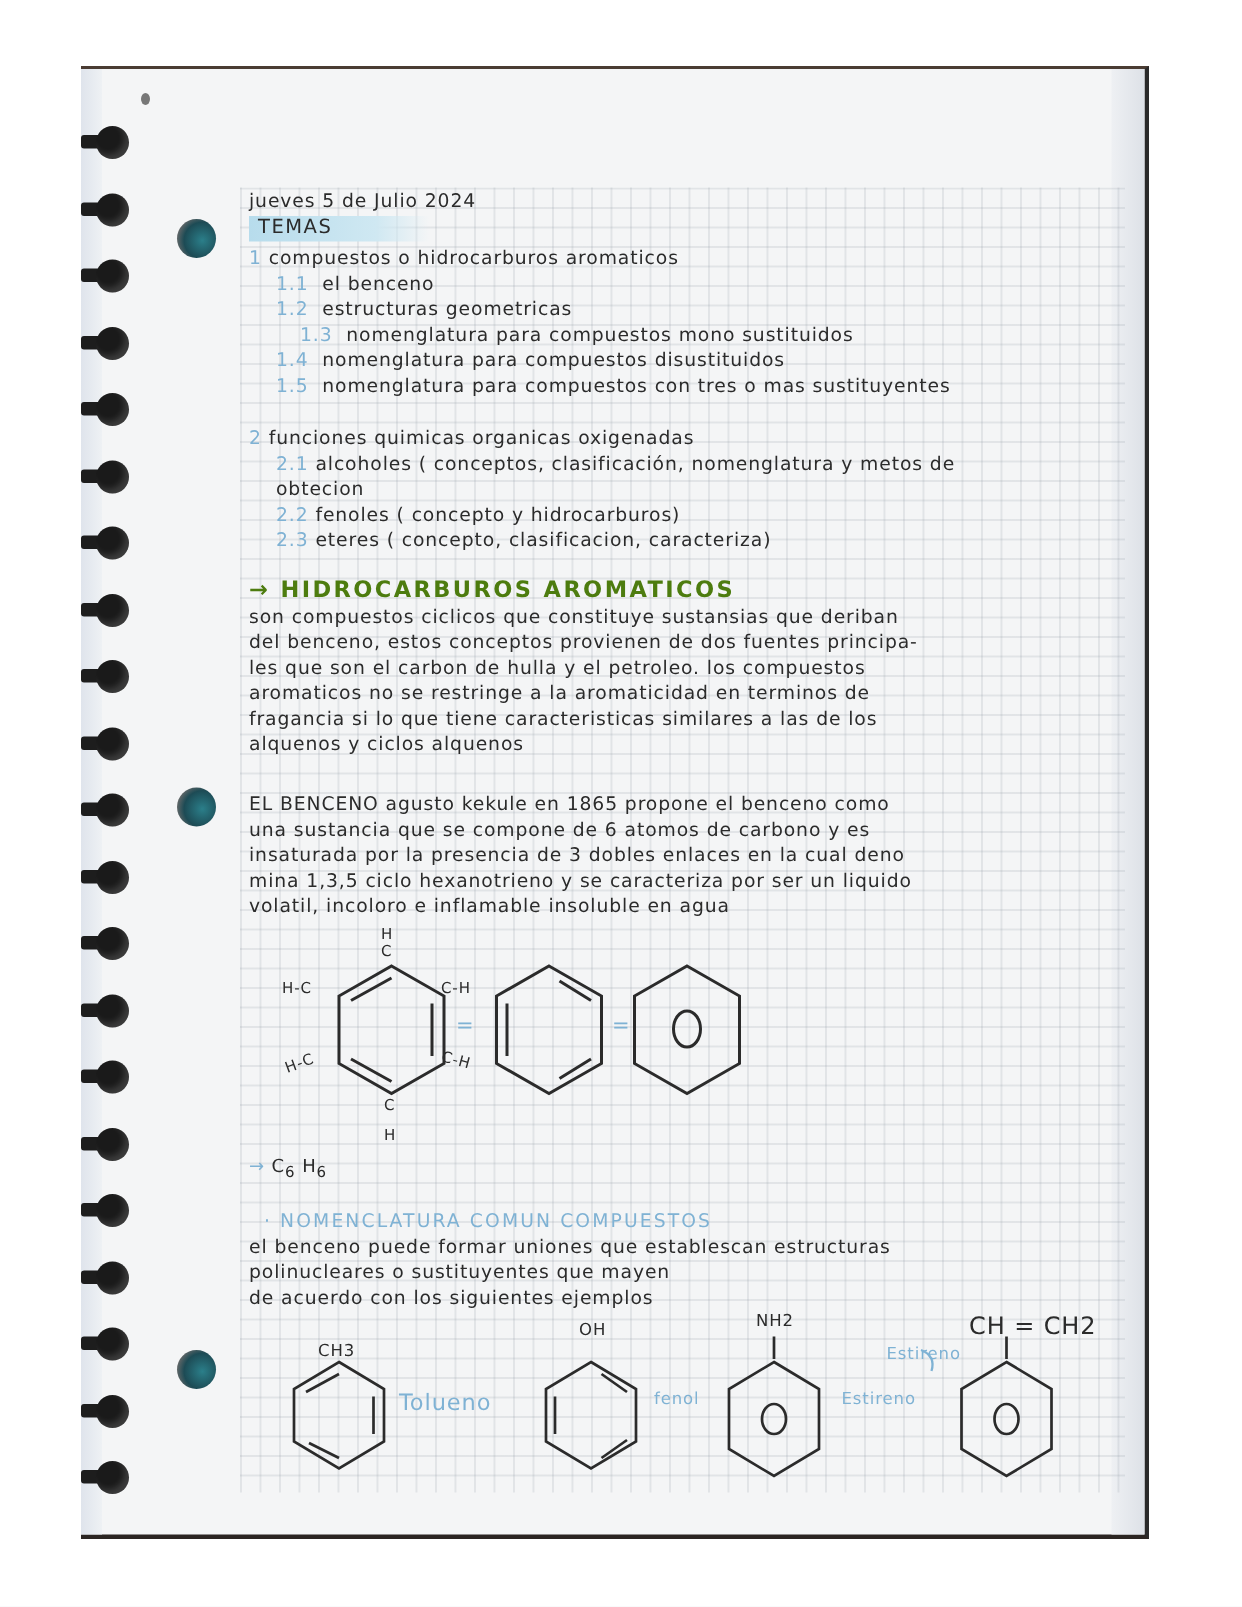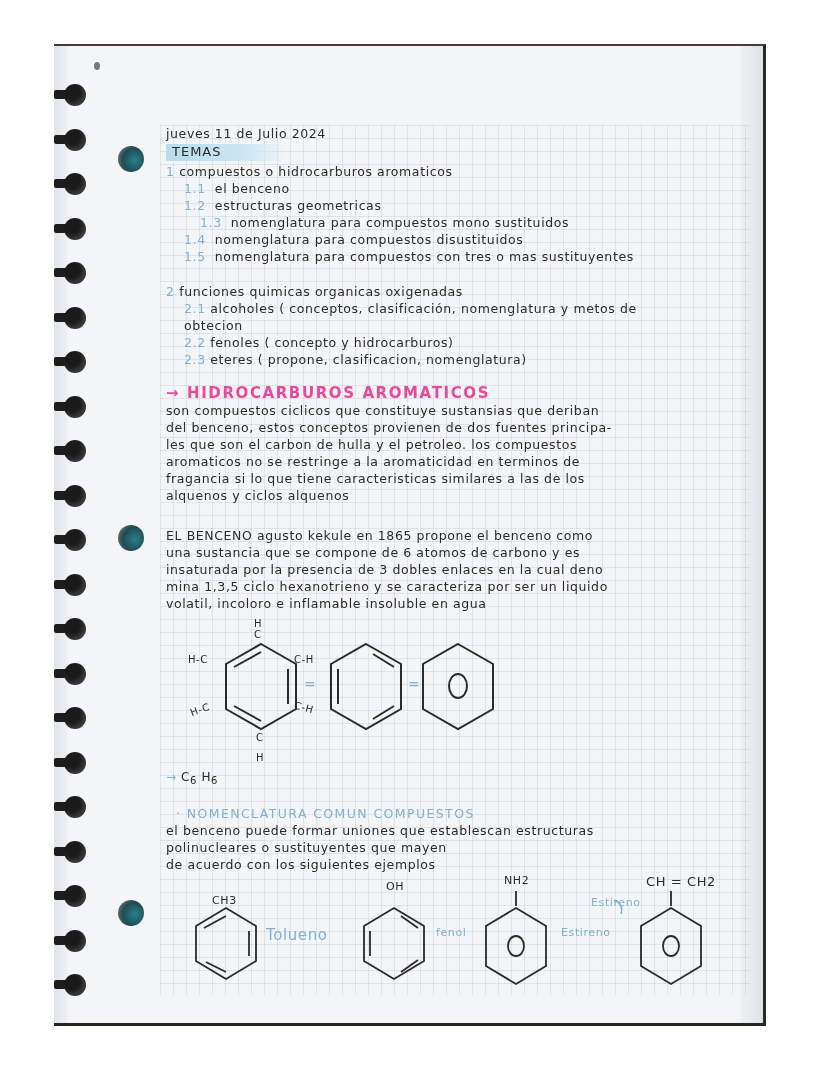--- a/index.html
+++ b/index.html
@@ -25,21 +25,21 @@
         background:radial-gradient(circle at 65% 55%, #2b7f8a 0, #1d4b55 55%, #6a6a6a 80%);}
   .pin{position:absolute;left:94px;top:62px;width:6px;height:8px;border-radius:50%;background:#777;}
   .content{position:absolute;left:166px;top:126px;width:590px;color:#2b2b2b;
         font-family:"DejaVu Sans",sans-serif;font-size:12.5px;letter-spacing:0.6px;}
   .line{position:absolute;white-space:nowrap;}
   .num{color:#7fb2d4;}
   .blue{color:#7fb2d4;}
   .temas{position:absolute;left:0;top:18px;width:120px;height:17px;
         background:linear-gradient(to right,#b7dcec 0%,#cfe8f2 70%,rgba(200,230,242,0) 100%);}
   .temas span{position:absolute;left:6px;top:0;font-size:13px;letter-spacing:1px;}
-  .green-title{color:#ec4899;font-weight:bold;font-size:15px;letter-spacing:1.6px;}
+  .green-title{color:#4d7c0f;font-weight:bold;font-size:15px;letter-spacing:1.6px;}
   .formula{position:absolute;}
   svg{overflow:visible;}
 </style>
 </head>
 <body>
 
 <div class="page">
   <div class="margin-strip"></div>
   <div class="page-edge"></div>
 </div>
@@ -132,37 +132,37 @@
     </div>
     <div class="ring" style="top: 974px;">
       <div class="wire"></div>
       <div class="knob"></div>
     </div>
   </div>
 
 <div class="grid"></div>
 
 <div class="content">
-  <div class="line" style="top:0;left:0">jueves 11 de Julio 2024</div>
+  <div class="line" style="top:0;left:0">jueves 5 de Julio 2024</div>
   <div class="temas">
       <span>TEMAS</span>
     </div>
 
   <div class="line" style="top:38px;left:0"><span class="num">1</span> <span>compuestos o hidrocarburos aromaticos</span></div>
   <div class="line" style="top:55px;left:18px"><span class="num">1.1</span>&nbsp; <span>el benceno</span></div>
   <div class="line" style="top:72px;left:18px"><span class="num">1.2</span>&nbsp; <span>estructuras geometricas</span></div>
   <div class="line" style="top:89px;left:34px"><span class="num">1.3</span>&nbsp; <span>nomenglatura para compuestos mono sustituidos</span></div>
   <div class="line" style="top:106px;left:18px"><span class="num">1.4</span>&nbsp; <span>nomenglatura para compuestos disustituidos</span></div>
   <div class="line" style="top:123px;left:18px"><span class="num">1.5</span>&nbsp; <span>nomenglatura para compuestos con tres o mas sustituyentes</span></div>
 
   <div class="line" style="top:158px;left:0"><span class="num">2</span> <span>funciones quimicas organicas oxigenadas</span></div>
   <div class="line" style="top:175px;left:18px"><span class="num">2.1</span> <span>alcoholes ( conceptos, clasificación, nomenglatura y metos de</span></div>
   <div class="line" style="top:192px;left:18px"><span>obtecion</span></div>
   <div class="line" style="top:209px;left:18px"><span class="num">2.2</span> <span>fenoles ( concepto y hidrocarburos)</span></div>
-  <div class="line" style="top:226px;left:18px"><span class="num">2.3</span> <span>eteres ( propone, clasificacion, nomenglatura)</span></div>
+  <div class="line" style="top:226px;left:18px"><span class="num">2.3</span> <span>eteres ( concepto, clasificacion, caracteriza)</span></div>
 
   <div class="line green-title" style="top:258px;left:0">→ HIDROCARBUROS AROMATICOS</div>
   <div class="line" style="top:277px;left:0">son compuestos ciclicos que constituye sustansias que deriban</div>
   <div class="line" style="top:294px;left:0">del benceno, estos conceptos provienen de dos fuentes principa-</div>
   <div class="line" style="top:311px;left:0">les que son el carbon de hulla y el petroleo. los compuestos</div>
   <div class="line" style="top:328px;left:0">aromaticos no se restringe a la aromaticidad en terminos de</div>
   <div class="line" style="top:345px;left:0">fragancia si lo que tiene caracteristicas similares a las de los</div>
   <div class="line" style="top:362px;left:0">alquenos y ciclos alquenos</div>
 
   <div class="line" style="top:402px;left:0">EL BENCENO agusto kekule en 1865 propone el benceno como</div>
@@ -225,15 +225,15 @@
       <ellipse cx="505" cy="60" rx="8" ry="10"></ellipse>
     </g>
     <path d="M 455 28 Q 458 18 448 14" stroke="#7fb2d4" stroke-width="1.5" fill="none"></path>
   </svg>
   <div class="line" style="top:768px;left:46px;font-size:11px">CH3</div>
   <div class="line blue" style="top:800px;left:100px;font-size:15px">Tolueno</div>
   <div class="line" style="top:754px;left:220px;font-size:11px">OH</div>
   <div class="line blue" style="top:800px;left:270px;font-size:11px">fenol</div>
   <div class="line" style="top:748px;left:338px;font-size:11px">NH2</div>
   <div class="line blue" style="top:800px;left:395px;font-size:11px">Estireno</div>
-  <div class="line" style="top:748px;left:480px;font-size:13px">CH = CH2</div>
+  <div class="line" style="top:748px;left:480px;font-size:16px">CH = CH2</div>
   <div class="line blue" style="top:770px;left:425px;font-size:11px">Estireno</div>
 </div>
 
 </body></html>

